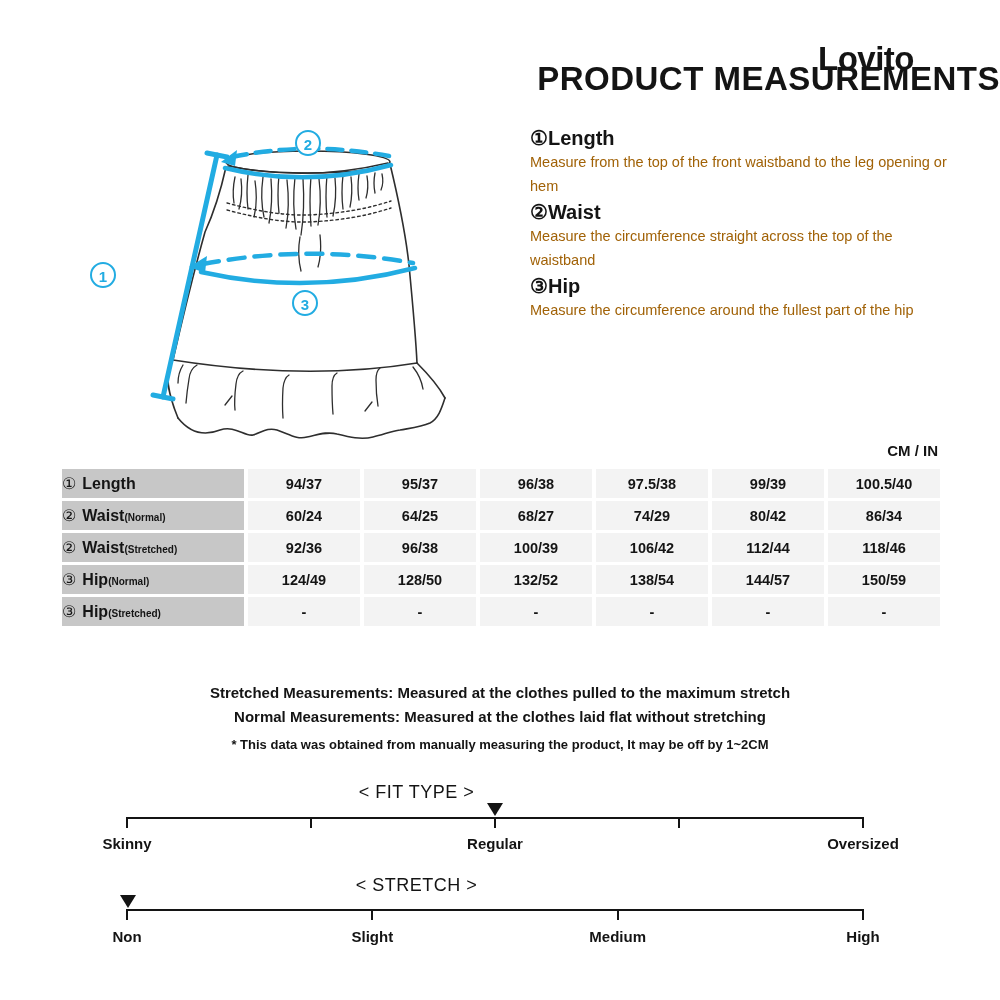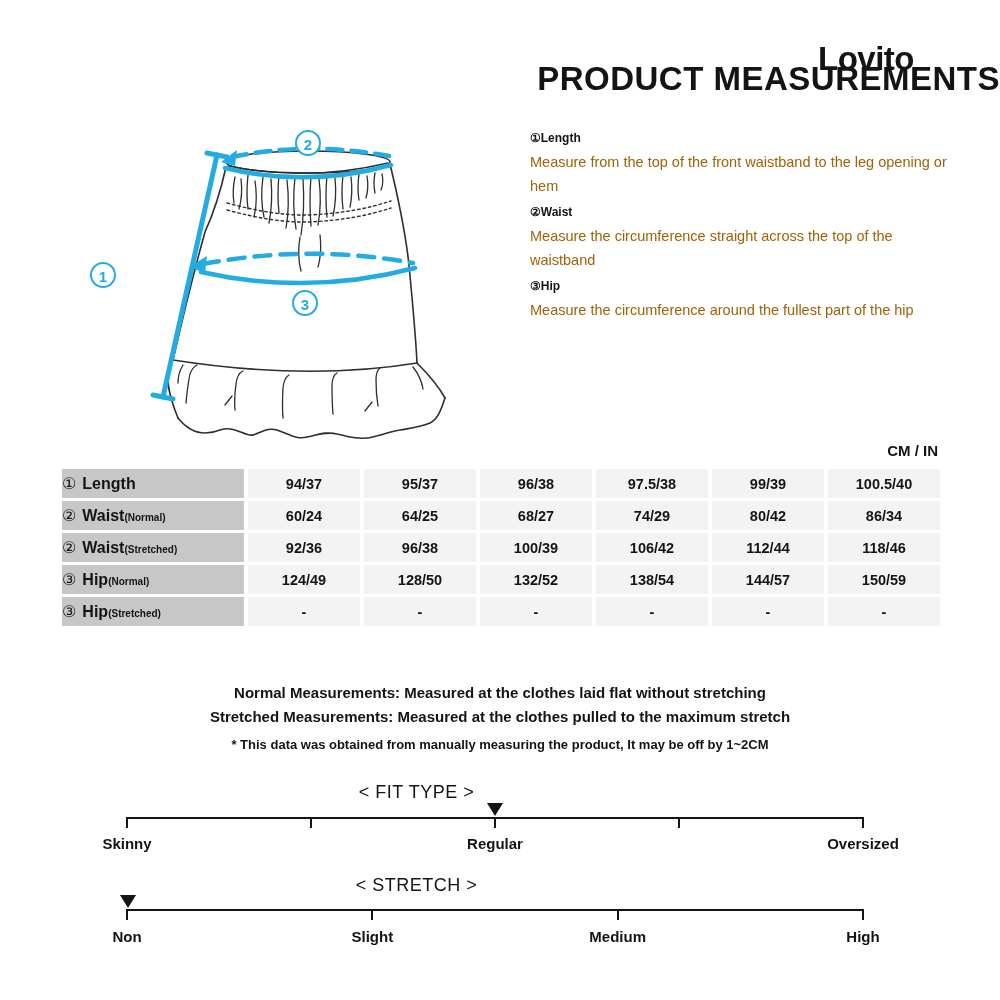--- a/index.html
+++ b/index.html
@@ -6,21 +6,21 @@
   body{width:1000px;height:1000px;position:relative;font-family:"Liberation Sans",sans-serif;color:#141414;overflow:hidden;}
   .page{position:absolute;inset:0;}
 
   .title{position:absolute;top:60px;left:0;width:1000px;text-align:right;font-size:33px;font-weight:800;letter-spacing:.5px;}
   .brand{position:absolute;top:40px;left:818px;font-size:33px;font-weight:800;letter-spacing:-.5px;}
 
   .diagram{position:absolute;left:75px;top:115px;}
 
   .howto{position:absolute;left:530px;top:126px;width:430px;}
   .howto h2{margin:0 0 12px 0;font-size:20px;font-weight:700;}
-  .howto .item-label{font-size:12px;font-weight:700;line-height:24px;}
+  .howto .item-label{font-size:20px;font-weight:700;line-height:24px;}
   .howto .item-desc{margin:0 0 2px 0;font-size:14.5px;line-height:24px;color:#a16207;font-weight:400;}
 
   .unit{position:absolute;top:442px;right:62px;font-size:15px;font-weight:700;}
 
   .size-table{position:absolute;left:58px;top:466px;border-collapse:separate;border-spacing:4px 3px;}
   .size-table th,.size-table td{height:29px;padding:0;}
   .size-table .corner,.size-table .col-h{background:#c7c7c7;font-size:16px;font-weight:700;text-align:center;width:112px;}
   .size-table .corner{width:182px;}
   .size-table .row-h{background:#c7c7c7;font-weight:600;font-size:16px;text-align:left;width:182px;}
   .size-table .row-h .num{margin-right:6px;font-weight:400;}
@@ -195,22 +195,22 @@
       <td class="val">-</td>
       <td class="val">-</td>
       <td class="val">-</td>
       <td class="val">-</td>
       <td class="val">-</td>
     </tr>
   </tbody>
     </table>
 
   <div class="notes">
+    <div>Stretched  Measurements: Measured at the clothes pulled to the maximum stretch</div>
     <div>Normal Measurements: Measured at the clothes laid flat without stretching</div>
-    <div>Stretched  Measurements: Measured at the clothes pulled to the maximum stretch</div>
   </div>
   <div class="disclaimer">* This data was obtained from manually measuring the product, It may be off by 1~2CM</div>
 
   <div class="scale-heading" id="fit-heading">&lt; FIT TYPE &gt;</div>
   <div class="scale-line" id="fit-line">
     <span class="tick t0"></span>
     <span class="tick t25"></span>
     <span class="tick t50"></span>
     <span class="tick t75"></span>
     <span class="tick t100"></span>

